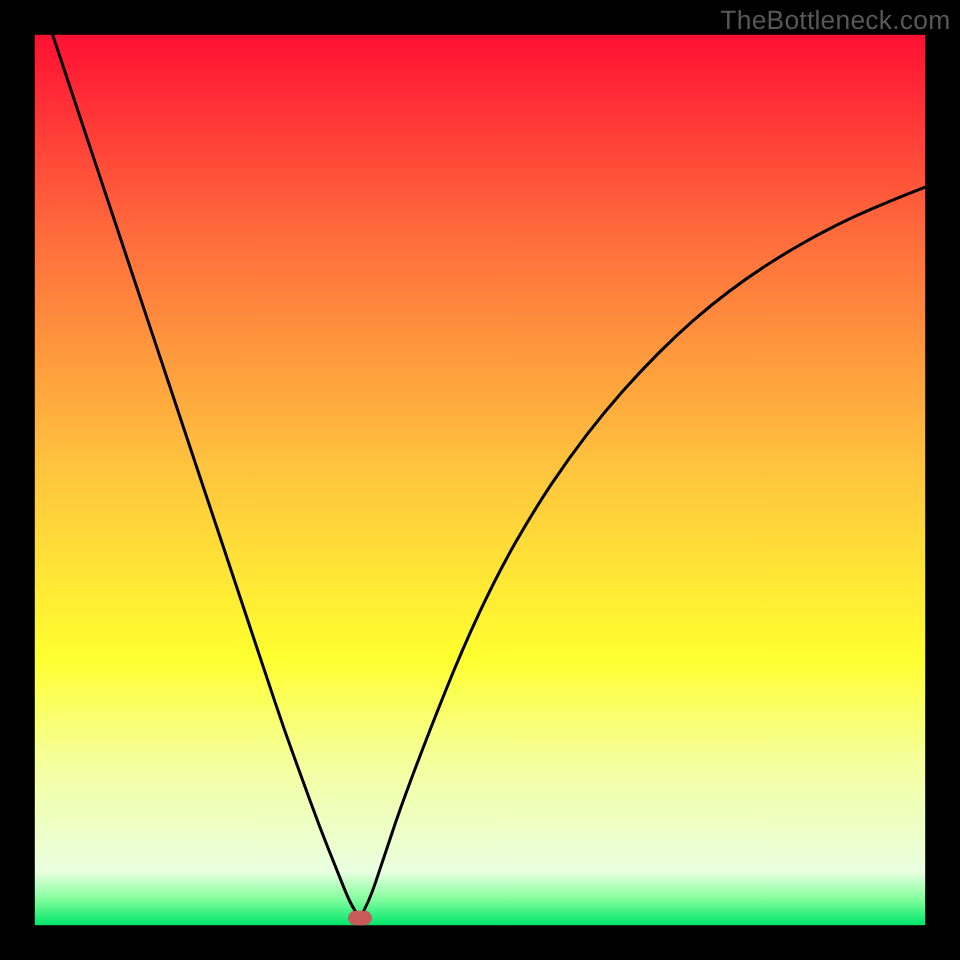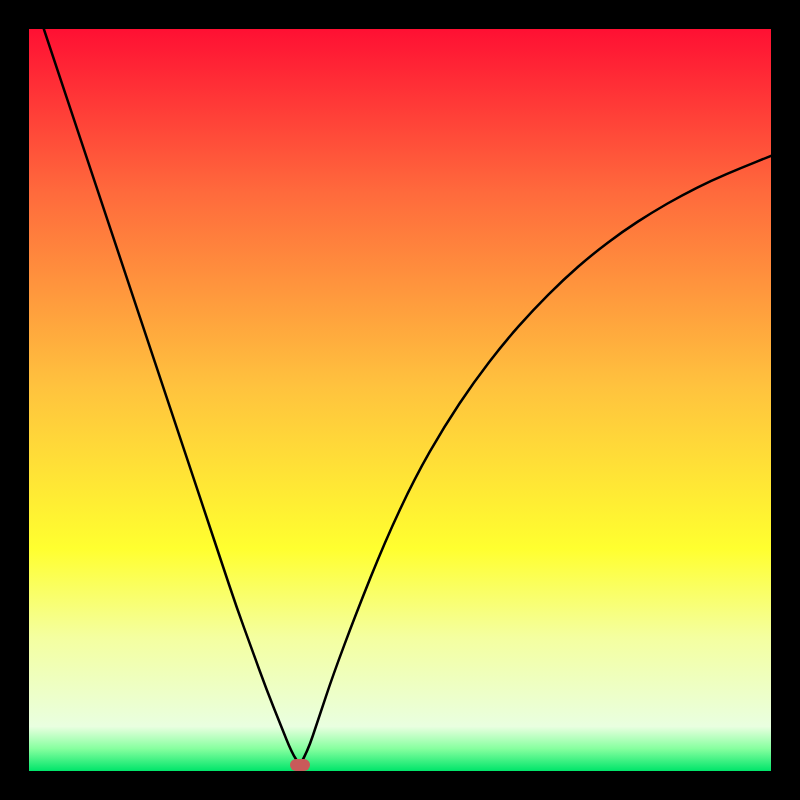--- a/index.html
+++ b/index.html
@@ -47,20 +47,21 @@
     width: 20px;
     height: 12px;
     border-radius: 7px;
     transform: translate(-50%, -50%);
   }
 </style>
 </head>
 <body>
 
 <div class="frame">
+  <div class="watermark">TheBottleneck.com</div>
   <div class="plot-area" id="plot-area" style="background: linear-gradient(rgb(255, 16, 51) 0%, rgb(255, 106, 60) 22%, rgb(255, 194, 62) 48%, rgb(255, 255, 47) 70%, rgb(244, 255, 160) 82%, rgb(233, 255, 224) 94%, rgb(134, 255, 159) 97%, rgb(0, 229, 106) 100%);">
     <svg class="curve-svg" id="curve-svg" viewBox="0 0 742 742" preserveAspectRatio="none">
         <path d="M 14.84 0.00 Q 29.68 44.52 37.10 66.78 Q 44.52 89.04 51.94 111.30 Q 59.36 133.56 66.78 155.82 Q 74.20 178.08 81.62 200.34 Q 89.04 222.60 96.46 244.86 Q 103.88 267.12 111.30 289.38 Q 118.72 311.64 126.14 333.90 Q 133.56 356.16 140.98 378.42 Q 148.40 400.68 155.82 422.94 Q 163.24 445.20 170.66 467.46 Q 178.08 489.72 185.50 511.98 Q 192.92 534.24 200.34 556.50 Q 207.76 578.76 215.18 599.16 Q 222.60 619.57 230.02 639.97 Q 237.44 660.38 244.86 678.93 Q 252.28 697.48 257.47 710.47 Q 262.67 723.45 266.75 729.76 T 270.83 736.06" fill="none" stroke="#000000" stroke-width="2.5" stroke-linecap="round"></path>
         <path d="M 270.83 736.06 Q 278.25 723.45 283.81 706.75 Q 289.38 690.06 296.80 667.80 Q 304.22 645.54 315.35 615.86 Q 326.48 586.18 341.32 549.08 Q 356.16 511.98 371.00 480.44 Q 385.84 448.91 400.68 422.94 Q 415.52 396.97 430.36 374.71 Q 445.20 352.45 460.04 333.16 Q 474.88 313.87 489.72 297.17 Q 504.56 280.48 519.40 265.64 Q 534.24 250.80 549.08 237.81 Q 563.92 224.83 578.76 213.70 Q 593.60 202.57 608.44 192.92 Q 623.28 183.27 638.12 174.74 Q 652.96 166.21 667.80 158.79 Q 682.64 151.37 697.48 145.06 Q 712.32 138.75 727.16 132.82 T 742.00 126.88" fill="none" stroke="#000000" stroke-width="2.5" stroke-linecap="round"></path>
       </svg>
   <div class="marker" style="left: 270.83px; top: 736.064px; background: rgb(201, 90, 90);"></div>
     </div>
 </div>
 
 </body></html>

